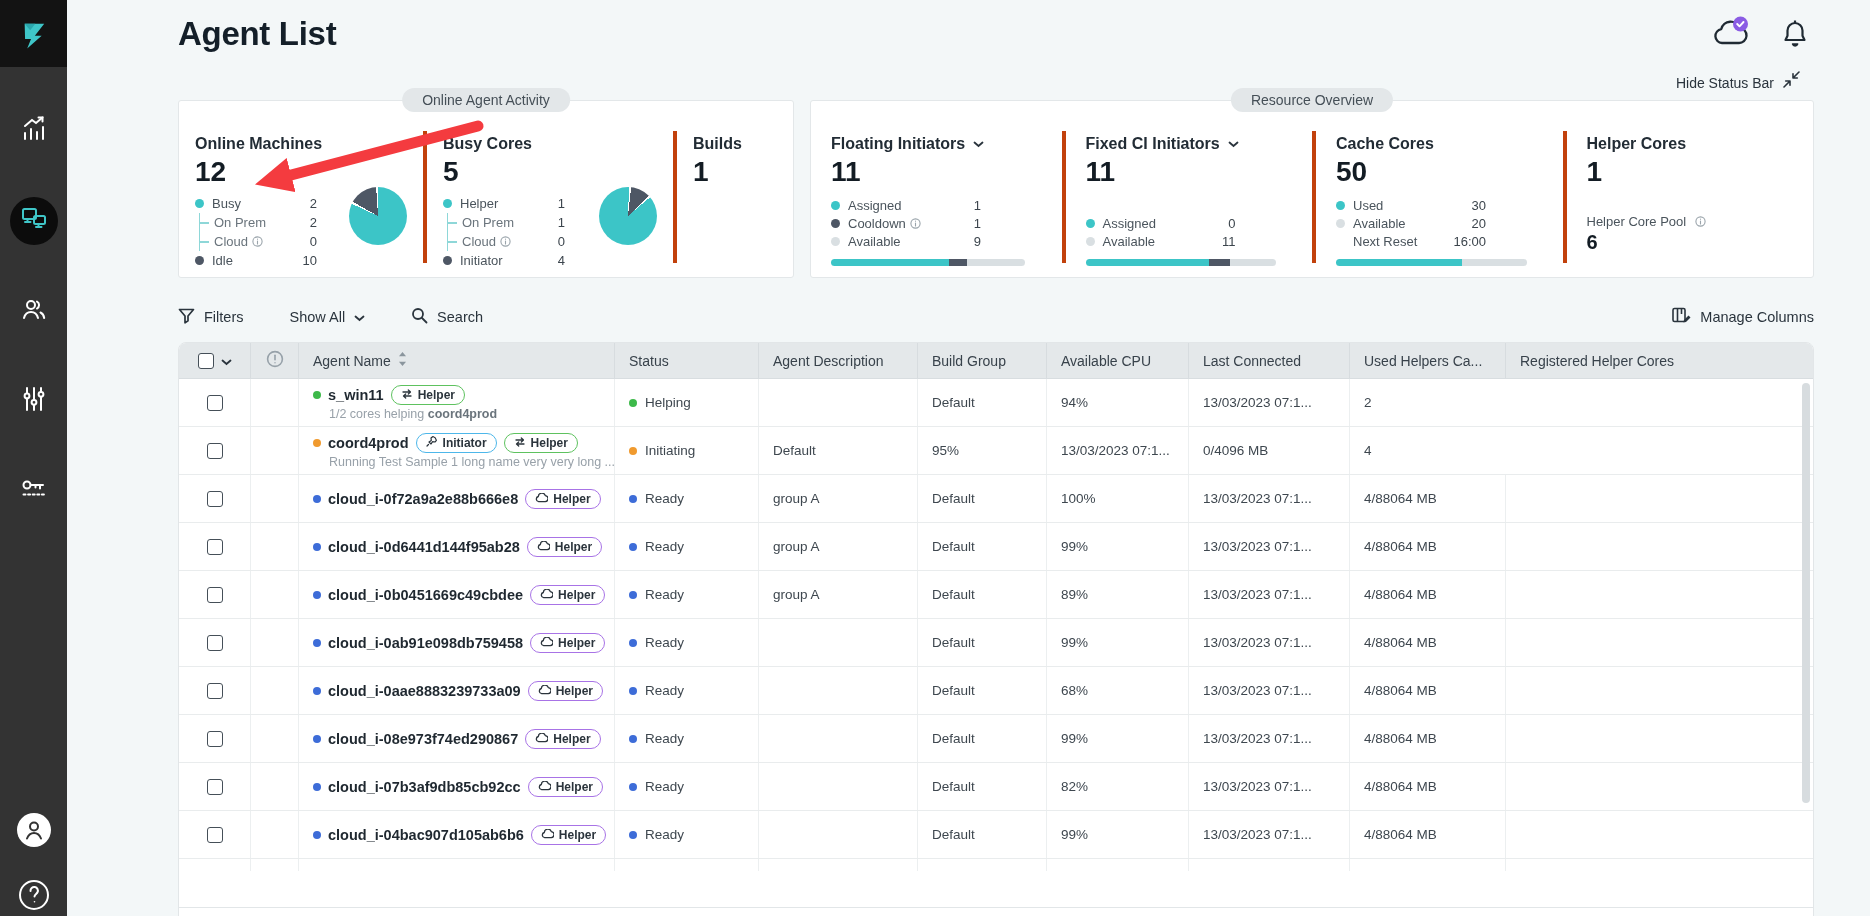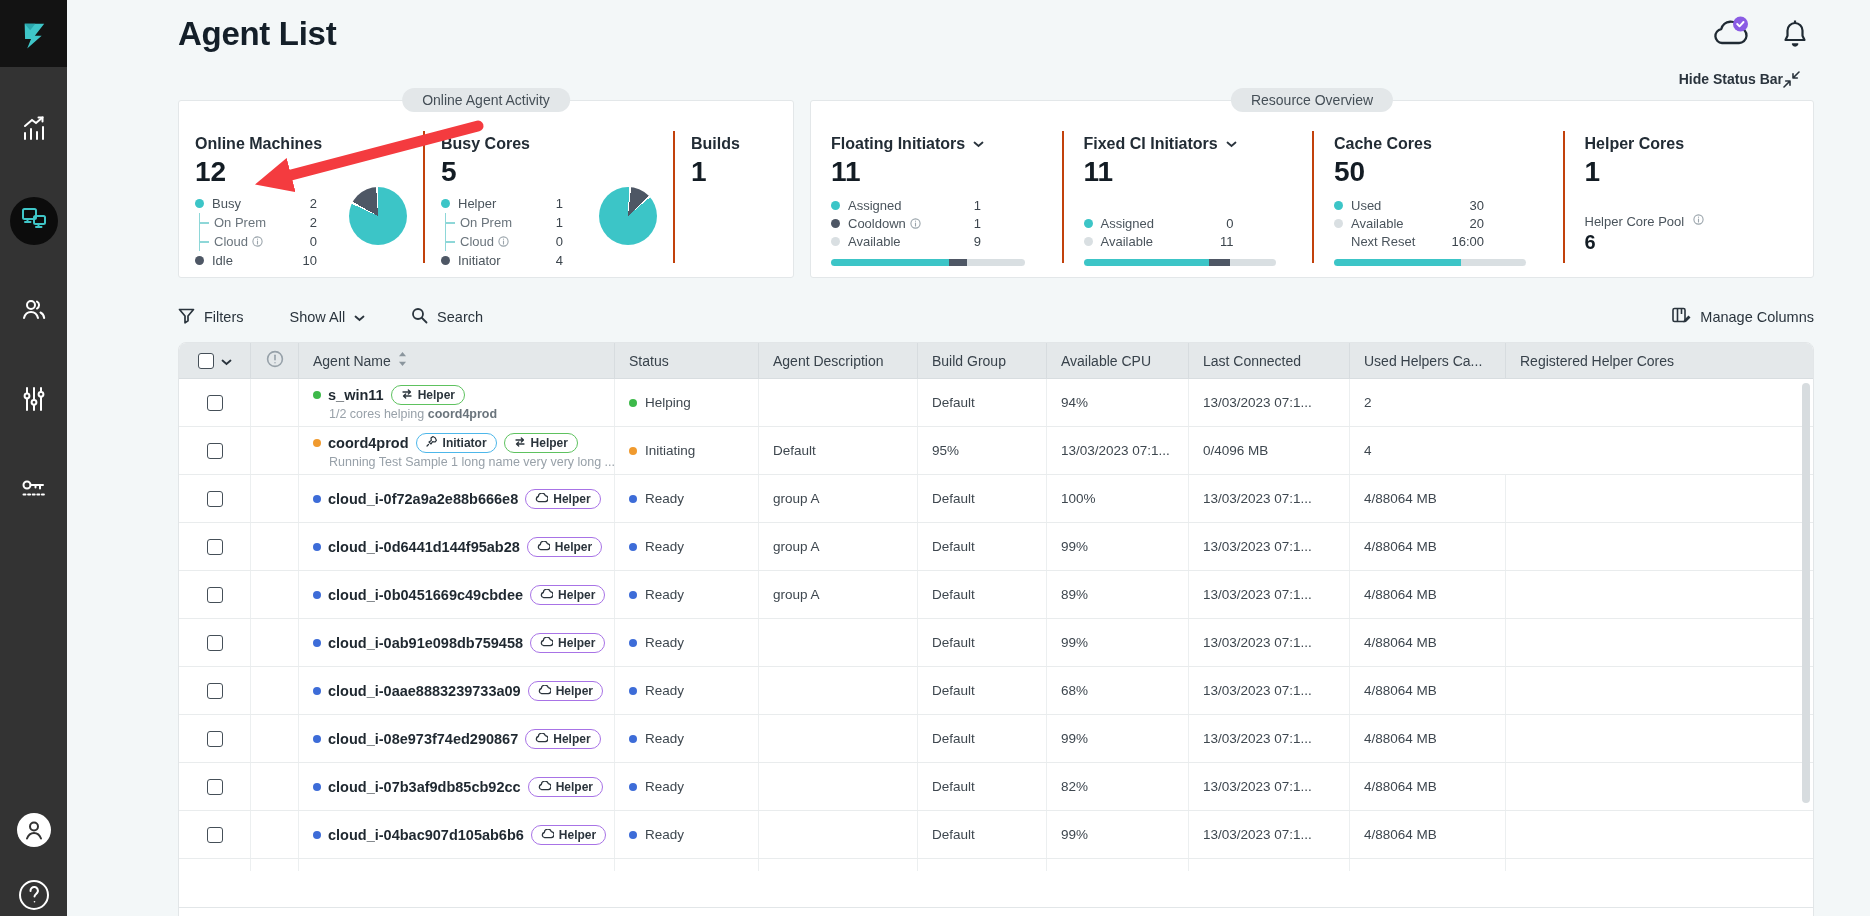--- a/index.html
+++ b/index.html
@@ -13,53 +13,53 @@
   .nav { display:flex; flex-direction:column; align-items:center; gap:42px; padding-top:40px; }
   .nav-item { width:48px; height:48px; display:flex; align-items:center; justify-content:center; cursor:pointer; }
   .nav-item.selected { background:#0c0c0c; border-radius:50%; }
   .sidebar-bottom { margin-top:auto; display:flex; flex-direction:column; align-items:center; gap:26px; padding-bottom:0; }
   .sidebar-bottom .nav-item{height:auto;}
 
   
   .main { position:relative; flex:1; padding:14px 56px 0 111px; }
   h1[data-name="page-title"] { font-size:33px; font-weight:800; letter-spacing:-0.3px; color:#141f29; line-height:40px; }
   .top-icons { position:absolute; top:16px; right:62px; display:flex; align-items:center; gap:30px; }
-  .hide-status { position:absolute; top:71px; right:70px; display:flex; align-items:flex-start; 
-    font-size:14px; color:#2a343d; cursor:pointer;font-weight:bold; }
+  .hide-status { position:absolute; top:71px; right:70px; display:flex; align-items:flex-end; gap:9px;
+    font-size:14px; color:#2a343d; cursor:pointer; }
 
   
   .cards { display:flex; gap:16px; margin-top:46px; }
   .card { position:relative; background:#fff; border:1px solid #e3e7e9; border-radius:3px; height:178px; }
   .card-activity { width:616px; flex:none; }
   .card-resource { flex:1; }
   .card-tab { position:absolute; top:-13px; left:50%; transform:translateX(-50%);
     background:#e3e7e9; color:#454f57; font-size:14px; padding:4px 20px; border-radius:13px; white-space:nowrap; }
   .card-cols { display:flex; height:100%; padding:30px 0 14px 0; }
   .scol { position:relative; padding:4px 10px 0 16px; }
-  .scol + .scol { border-left:2px solid #c2410c; }
+  .scol + .scol { border-left:4px solid #c2410c; }
   .card-activity .c1 { width:244px; }
   .card-activity .c2 { width:250px; }
   .card-activity .c3 { width:120px; }
   .card-resource .rc { width:25%; padding-left:20px; }
   .stat-title { font-size:16px; font-weight:700; color:#222c35; display:flex; align-items:center; gap:8px; white-space:nowrap; }
   .stat-value { font-size:28px; font-weight:800; color:#131c24; margin-top:3px; }
   .legend { margin-top:6px; width:122px; font-size:13px; color:#4a545c; }
   .lrow { display:flex; align-items:center; height:19px; }
   .lrow .ldot { width:9px; height:9px; border-radius:50%; margin-right:8px; flex:none; }
   .ldot.teal{background:#3cc5c7;} .ldot.dark{background:#4e5765;} .ldot.light{background:#d9dfe2;} .ldot.none{background:transparent;}
   .lval { margin-left:auto; color:#3c454d; }
   .ltree { margin-left:4px; border-left:1.5px solid #8ed7d8; }
   .ltree .lrow { position:relative; padding-left:14px; color:#6a747c; }
   .ltree .lrow::before { content:""; position:absolute; left:0; top:9px; width:9px; height:1.5px; background:#8ed7d8; }
   .iinfo { margin-left:4px; display:inline-flex; }
   .pie { position:absolute; right:16px; top:56px; width:58px; height:58px; border-radius:50%; }
   .res-legend { margin-top:8px; width:150px; font-size:13px; color:#4a545c; }
   .res-legend .lrow{height:18px;}
   .bar { height:7px; border-radius:4px; margin-top:9px; width:88%; }
-  .pool-label { margin-top:26px; font-size:13px; color:#4a545c; display:flex; align-items:flex-start; gap:5px; }
+  .pool-label { margin-top:26px; font-size:13px; color:#4a545c; display:flex; align-items:center; gap:5px; }
   .pool-value { font-size:20px; font-weight:800; color:#131c24; margin-top:2px; }
   .chev { display:inline-flex; }
 
   
   .toolbar { display:flex; align-items:center; margin-top:24px; height:30px; }
   .tool { display:flex; align-items:center; gap:9px; font-size:14.5px; color:#2a343d; cursor:pointer; margin-right:46px; }
   .manage { margin-left:auto; margin-right:0;text-align:center; }
 
   
   .table-card { position:relative; margin-top:10px; background:#fff; border:1px solid #e2e6e8; border-radius:8px;

